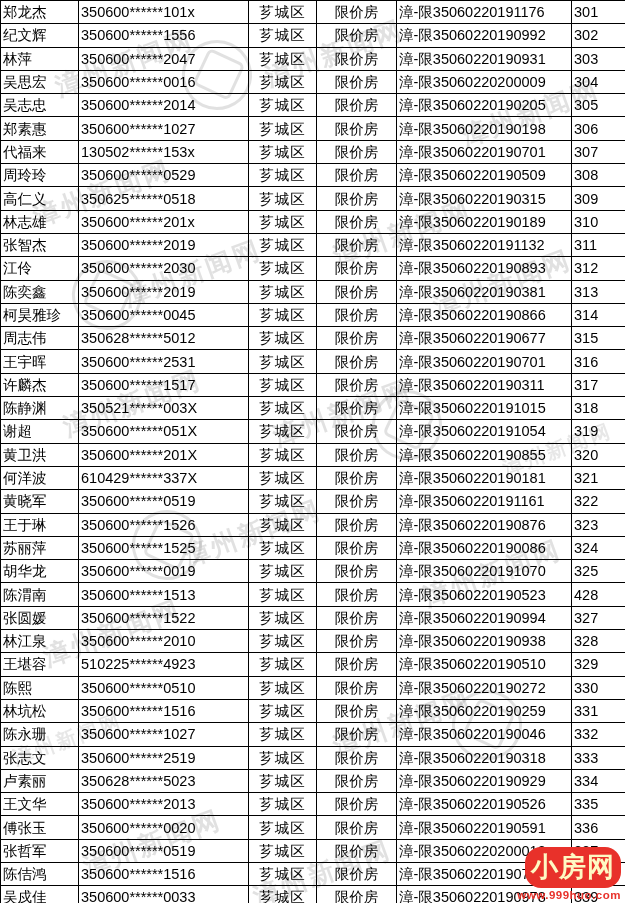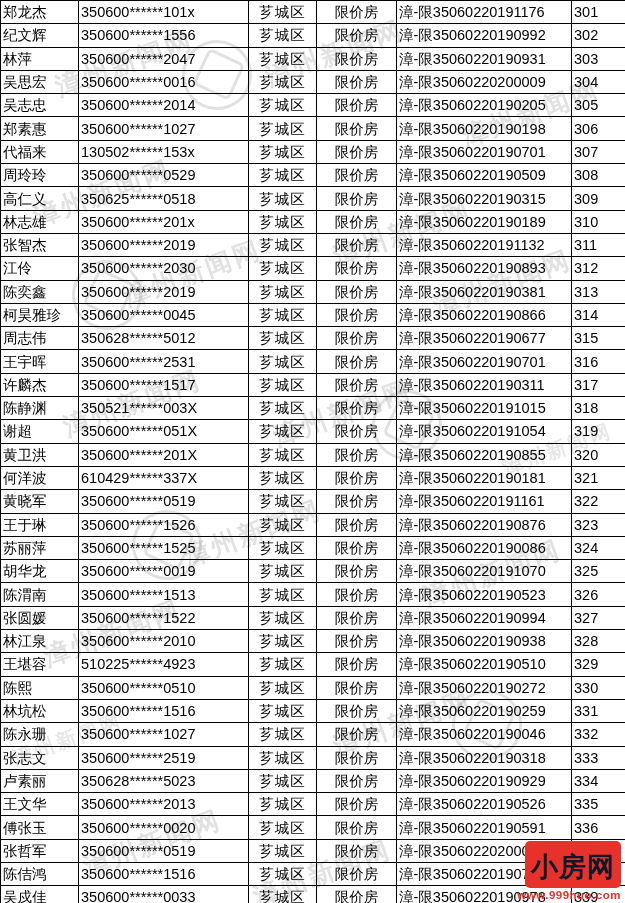--- a/index.html
+++ b/index.html
@@ -94,25 +94,25 @@
     position: absolute;
     right: 4px;
     bottom: 2px;
     z-index: 5;
     text-align: right;
     pointer-events: none;
   }
   #logo .lg-box {
     display: inline-block;
     background: #e8312a;
-    color: #0f172a;
+    color: #fef9c3;
     font-size: 27px;
     font-weight: bold;
-    padding: 8px 6px 3px 6px;
-    border-radius: 5px;
+    padding: 2px 6px 3px 6px;
+    border-radius: 16px;
     font-family: "Liberation Serif", serif;
     letter-spacing: 1px;
   }
   #logo .lg-sub {
     display: block;
     color: #e8312a;
     font-size: 11.5px;
     font-weight: bold;
     margin-top: 1px;
     letter-spacing: 0.5px;
@@ -357,21 +357,21 @@
           <td class="type">限价房</td>
           <td class="code">漳-限35060220191070</td>
           <td class="num">325</td>
         </tr>
         <tr>
           <td class="name">陈渭南</td>
           <td class="id">350600******1513</td>
           <td class="area">芗城区</td>
           <td class="type">限价房</td>
           <td class="code">漳-限35060220190523</td>
-          <td class="num">326</td>
+          <td class="num">428</td>
         </tr>
         <tr>
           <td class="name">张圆媛</td>
           <td class="id">350600******1522</td>
           <td class="area">芗城区</td>
           <td class="type">限价房</td>
           <td class="code">漳-限35060220190994</td>
           <td class="num">327</td>
         </tr>
         <tr>

